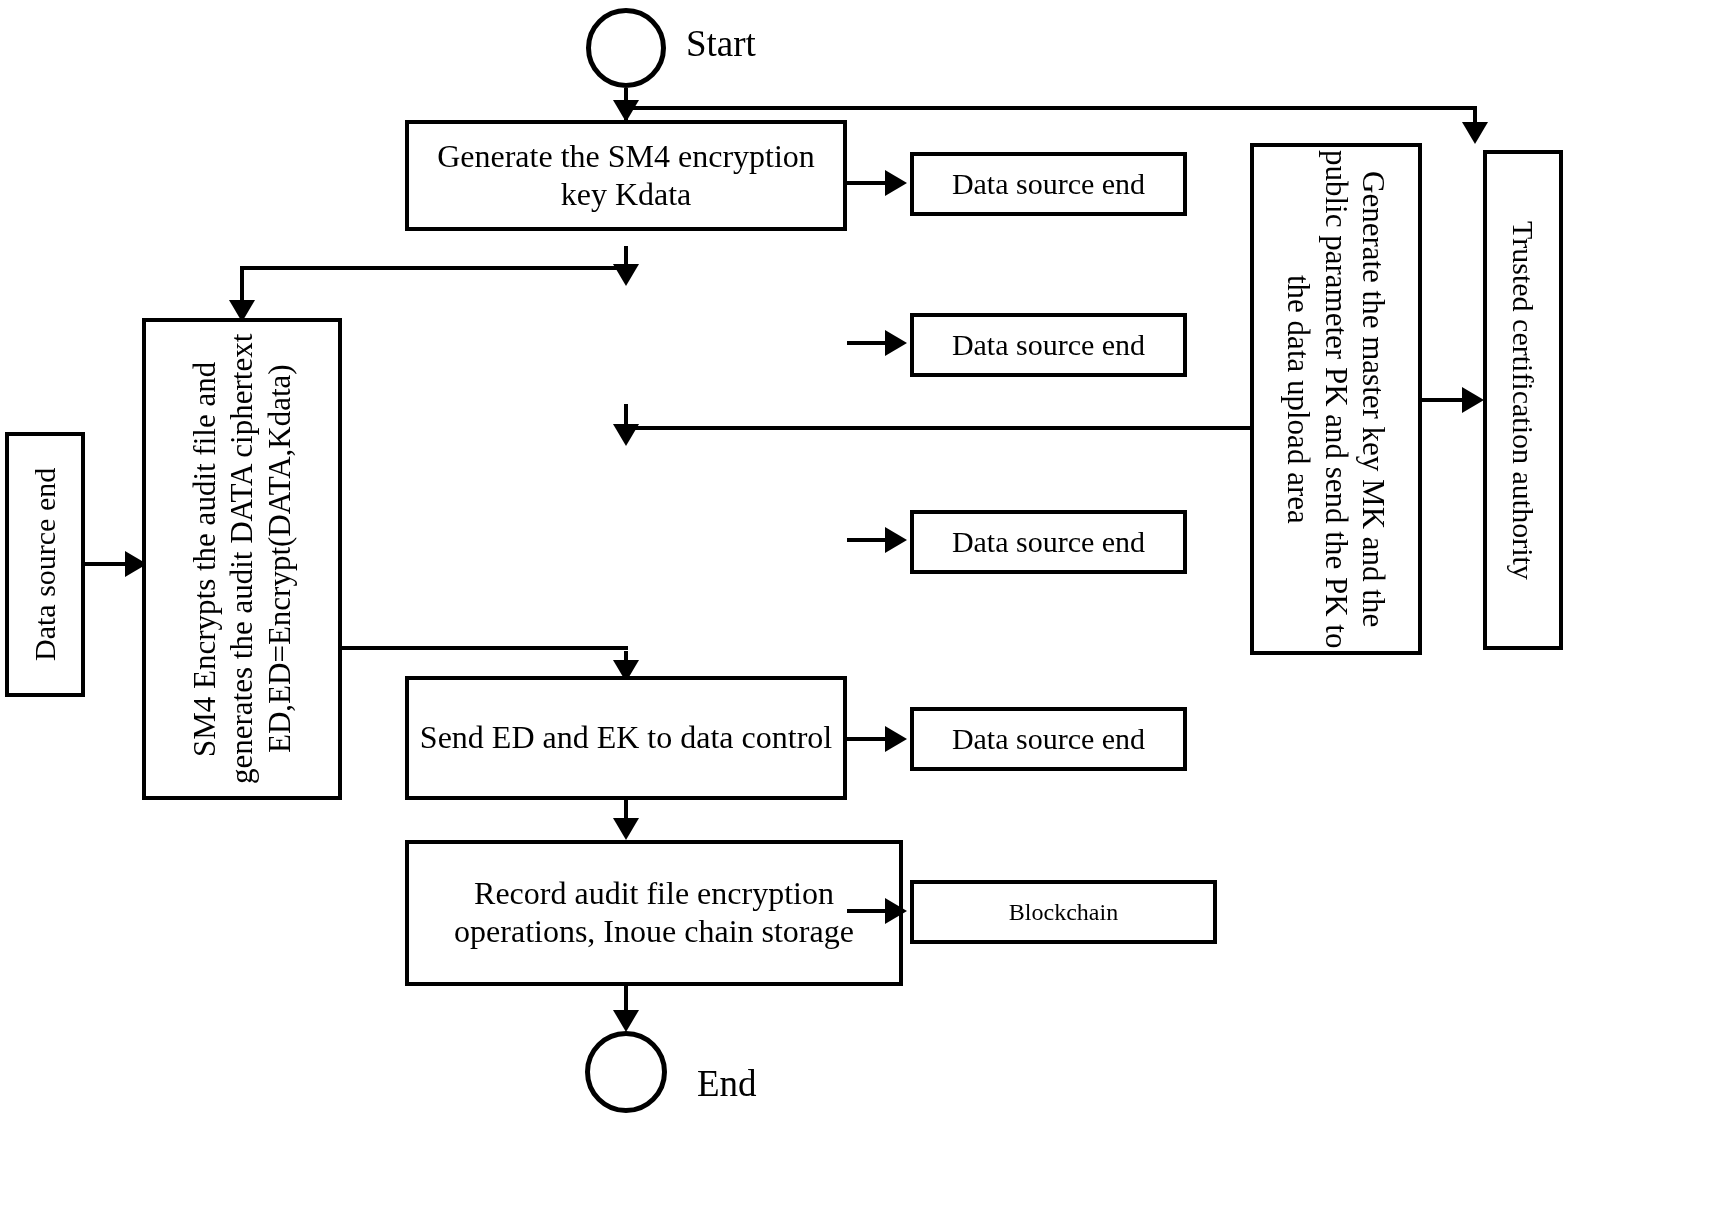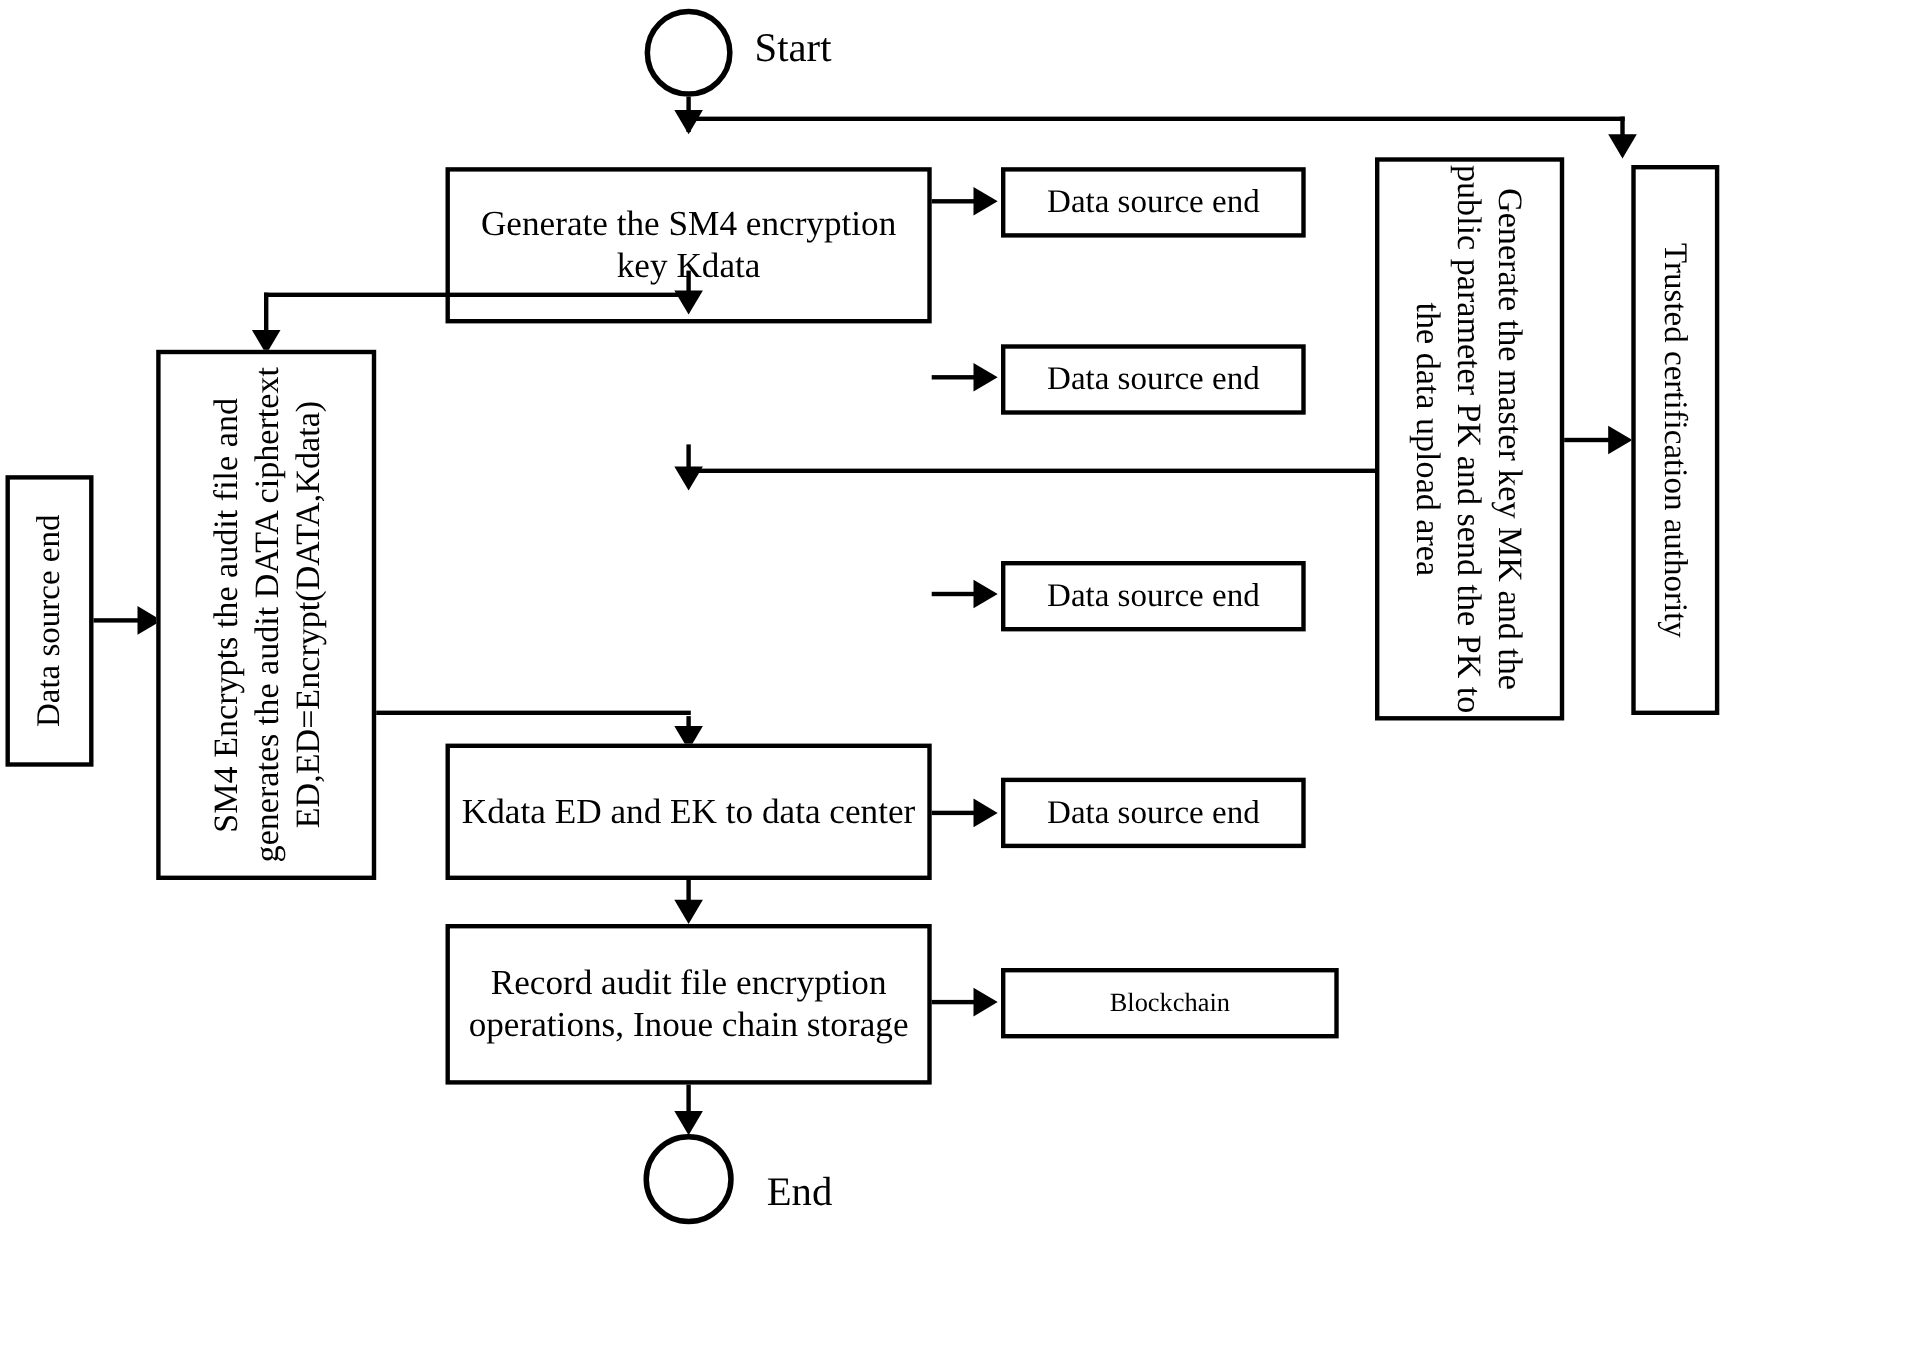--- a/index.html
+++ b/index.html
@@ -70,21 +70,21 @@
   <div class="termlabel" style="left:686px;top:22px;font-size:37px;">Start</div>
 
   <div class="ln vl" style="left:624px;top:88px;width:4px;height:22px;"></div>
   <div class="ln vl" style="left:624px;top:108px;width:4px;height:12px;"></div>
   <div class="arrow-d" style="left:613px;top:100px;"></div>
 
   <div class="ln hl" style="left:624px;top:106px;width:853px;height:4px;"></div>
   <div class="ln vl" style="left:1473px;top:106px;width:4px;height:26px;"></div>
   <div class="arrow-d" style="left:1462px;top:122px;"></div>
 
-  <div class="box" style="left:405px;top:120px;width:442px;height:142px;font-size:32px;margin-top:32px;">
+  <div class="box" style="left:405px;top:120px;width:442px;height:111px;font-size:32px;">
     <span class="txt">Generate the SM4 encryption key Kdata</span>
   </div>
 
   <div class="ln hl" style="left:847px;top:181px;width:45px;height:4px;"></div>
   <div class="arrow-r" style="left:885px;top:170px;"></div>
   <div class="box" style="left:910px;top:152px;width:277px;height:64px;font-size:30px;">
     <span class="txt">Data source end</span>
   </div>
 
   <div class="ln vl" style="left:624px;top:246px;width:4px;height:28px;"></div>
@@ -112,33 +112,33 @@
   <div class="box" style="left:910px;top:510px;width:277px;height:64px;font-size:30px;">
     <span class="txt">Data source end</span>
   </div>
 
   <div class="ln vl" style="left:624px;top:651px;width:4px;height:26px;"></div>
   <div class="arrow-d" style="left:613px;top:660px;"></div>
 
   <div class="ln hl" style="left:340px;top:646px;width:288px;height:4px;"></div>
 
   <div class="box" style="left:405px;top:676px;width:442px;height:124px;font-size:32px;">
-    <span class="txt">Kdata ED and EK to data center</span>
+    <span class="txt">Send ED and EK to data control</span>
   </div>
 
   <div class="ln hl" style="left:847px;top:737px;width:45px;height:4px;"></div>
   <div class="arrow-r" style="left:885px;top:726px;"></div>
   <div class="box" style="left:910px;top:707px;width:277px;height:64px;font-size:30px;">
     <span class="txt">Data source end</span>
   </div>
 
   <div class="ln vl" style="left:624px;top:800px;width:4px;height:32px;"></div>
   <div class="arrow-d" style="left:613px;top:818px;"></div>
 
-  <div class="box" style="left:405px;top:840px;width:442px;height:146px;font-size:32px;">
+  <div class="box" style="left:405px;top:840px;width:498px;height:146px;font-size:32px;">
     <span class="txt">Record audit file encryption operations, Inoue chain storage</span>
   </div>
 
   <div class="ln hl" style="left:847px;top:909px;width:45px;height:4px;"></div>
   <div class="arrow-r" style="left:885px;top:898px;"></div>
   <div class="box" style="left:910px;top:880px;width:307px;height:64px;font-size:24px;">
     <span class="txt">Blockchain</span>
   </div>
 
   <div class="ln vl" style="left:624px;top:986px;width:4px;height:40px;"></div>

